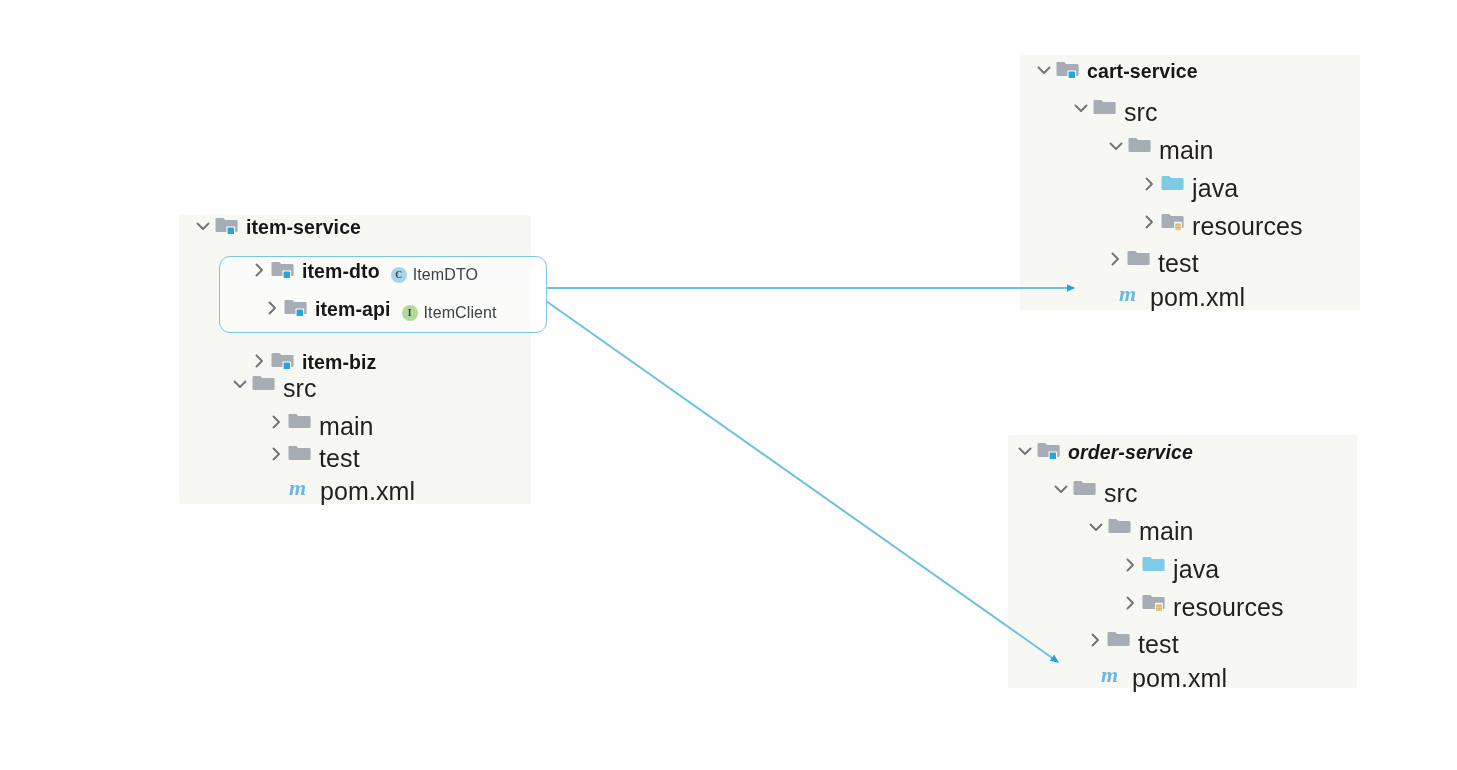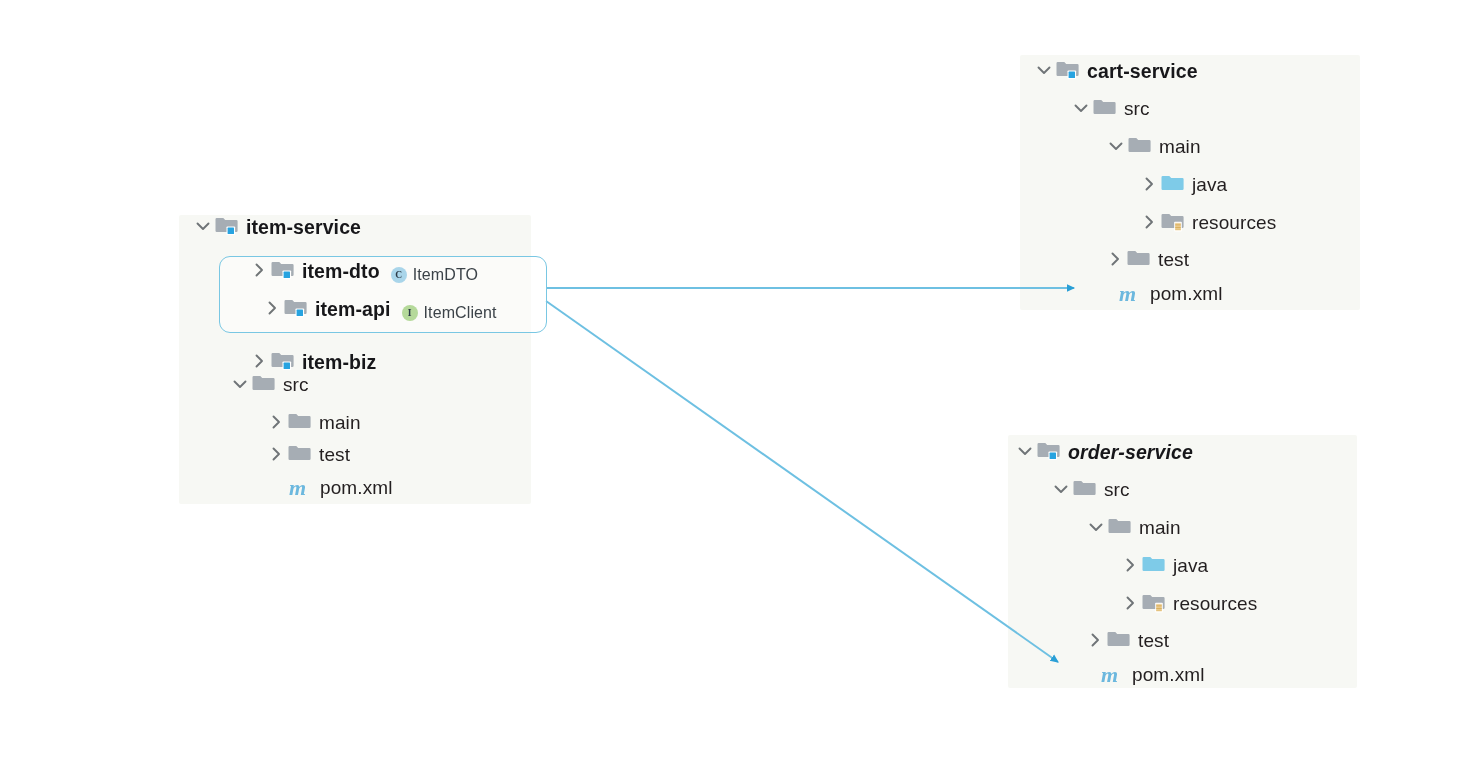--- a/index.html
+++ b/index.html
@@ -23,21 +23,21 @@
     width:20px;height:20px;flex:0 0 20px;
     position:relative;
     margin-right:2px;
   }
   .chev svg{position:absolute;left:0;top:0;}
   .ficon{
     width:24px;height:20px;flex:0 0 24px;
     position:relative;margin-right:7px;
   }
   .lbl{
-    font-size:19px;color:#231f20;letter-spacing:.1px;
+    font-size:25px;color:#231f20;letter-spacing:.1px;
   }
   .lbl.bold{font-weight:700;font-size:19.5px;color:#17171a;}
   .badge{
     display:inline-flex;align-items:center;margin-left:11px;
   }
   .badge .circ{
     width:16px;height:16px;border-radius:50%;
     display:flex;align-items:center;justify-content:center;
     font-size:9.5px;font-weight:700;color:#2c3a46;
     font-family:"Liberation Serif","DejaVu Serif",serif;

